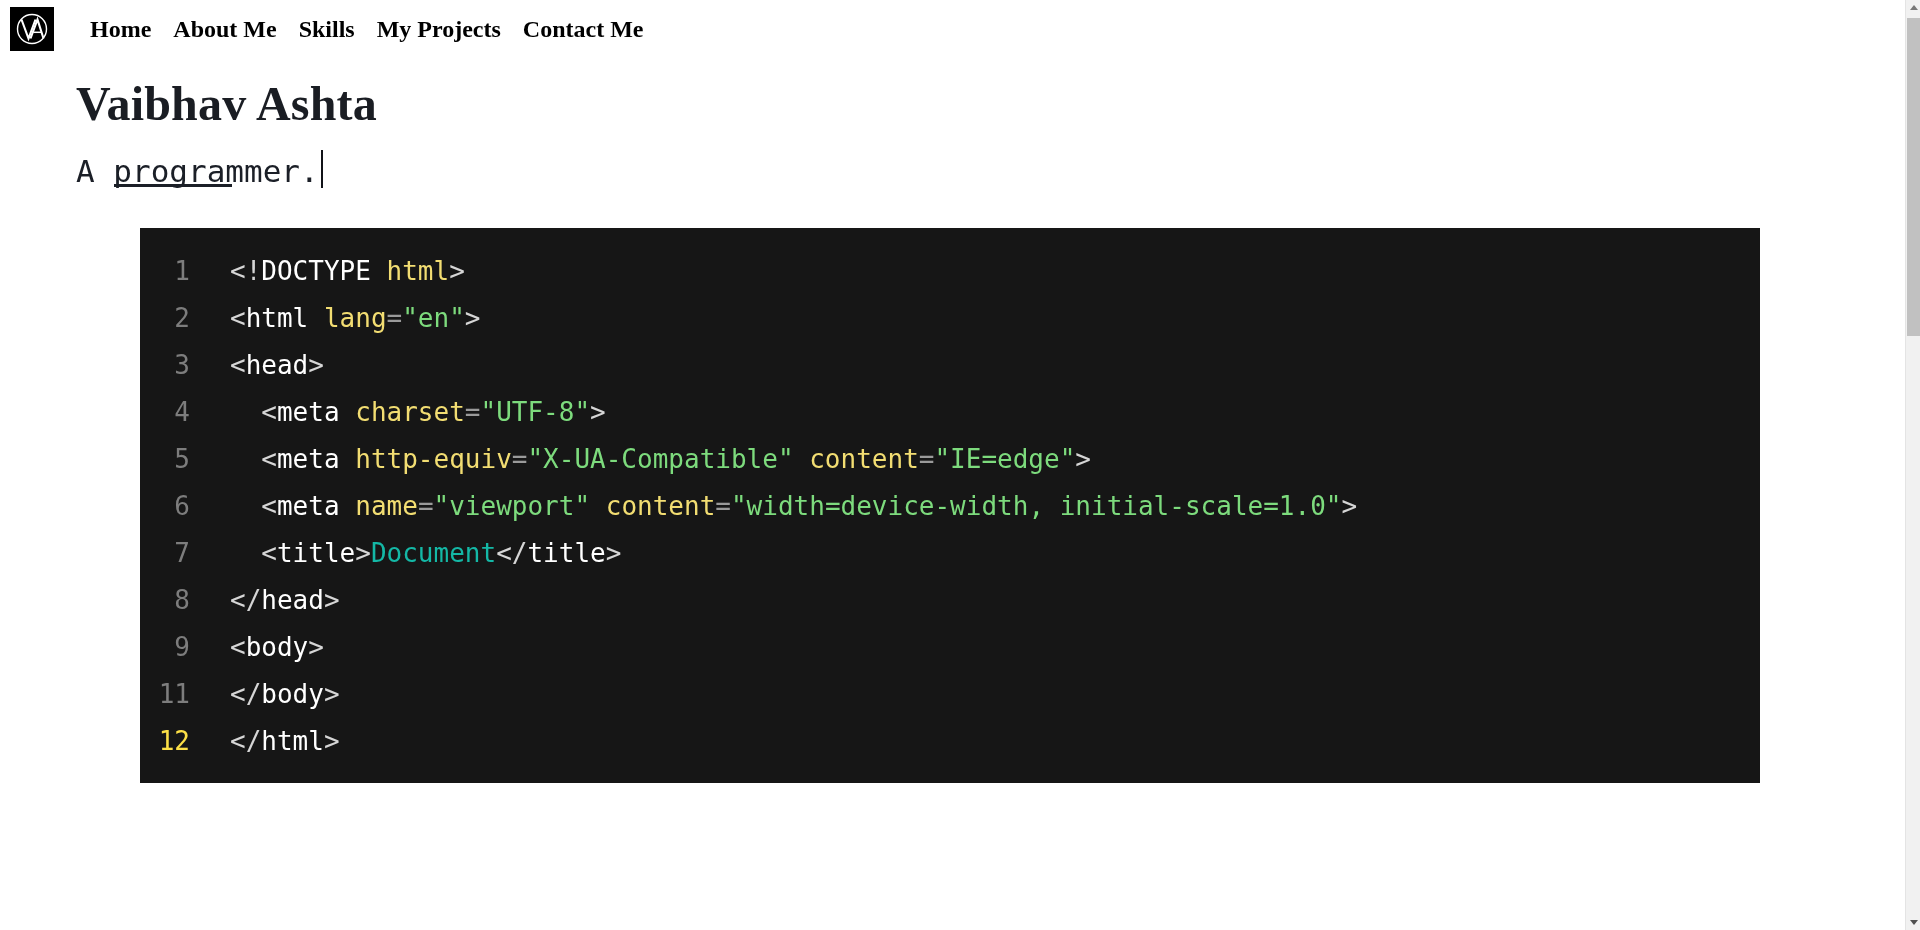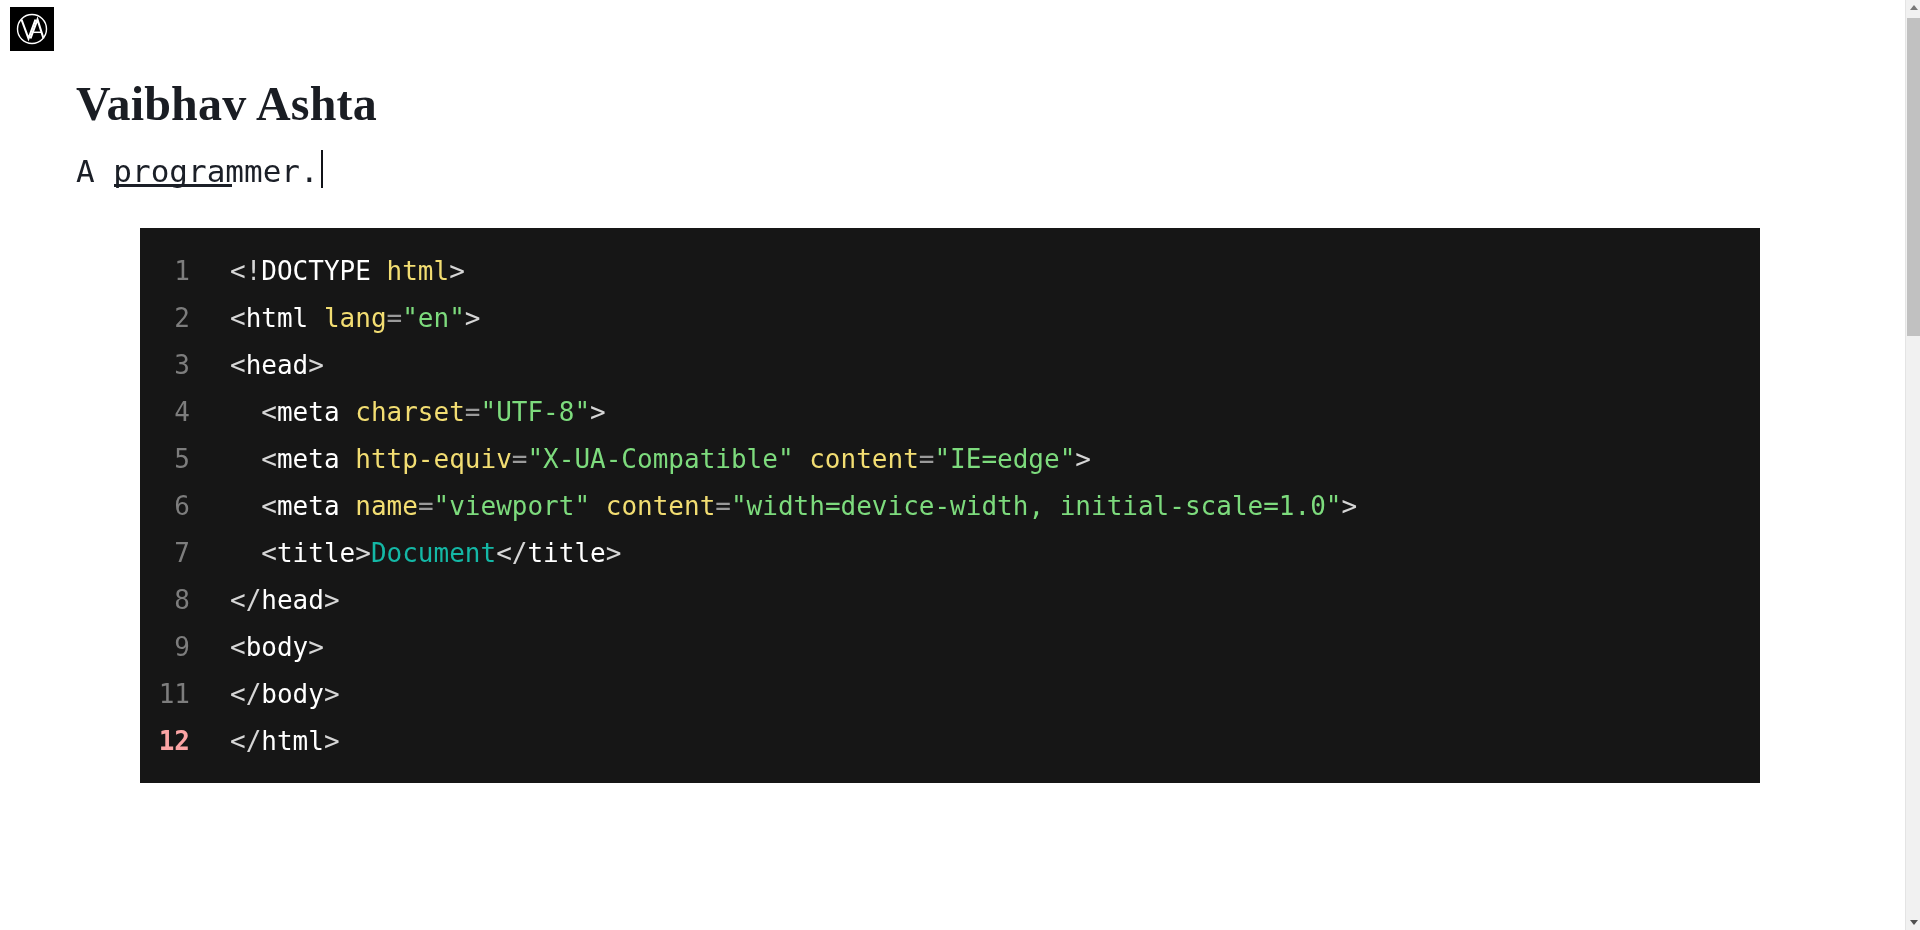--- a/index.html
+++ b/index.html
@@ -130,22 +130,22 @@
   }
   .ln {
     width: 68px;
     flex: none;
     text-align: right;
     color: #7d7d7d;
     padding-right: 18px;
     user-select: none;
   }
   .ln.active {
-    color: #fca5a5;
-    font-weight: bold;
+    color: #fde047;
+    font-weight: normal;
   }
   .code-text {
     flex: 1;
     white-space: pre;
     padding-left: 22px;
   }
   .t-punct  { color: #d6d6d6; }
   .t-tag    { color: #ffffff; }
   .t-attr   { color: #f2dd72; }
   .t-str    { color: #7ddb7d; }
@@ -194,20 +194,27 @@
 
     <div class="logo-box">
       <svg width="38" height="38" viewBox="0 0 38 38">
         <circle cx="19" cy="19" r="14.5" fill="none" stroke="#ffffff" stroke-width="1.4"></circle>
         <path d="M8.5 9.5 L15.5 28.5 L22.5 9.5" fill="none" stroke="#ffffff" stroke-width="2.1" stroke-linejoin="miter"></path>
         <path d="M17.5 28.5 L24.5 9.5 L30.5 28.5" fill="none" stroke="#ffffff" stroke-width="2.1" stroke-linejoin="miter"></path>
         <path d="M20.3 22.3 L28.1 22.3" fill="none" stroke="#ffffff" stroke-width="1.5"></path>
       </svg>
     </div>
 
+    <nav class="nav-links">
+      <a class="nav-link" href="#">Home</a>
+      <a class="nav-link" href="#">About Me</a>
+      <a class="nav-link" href="#">Skills</a>
+      <a class="nav-link" href="#">My Projects</a>
+      <a class="nav-link" href="#">Contact Me</a>
+    </nav>
 
   </div>
 
   <div class="hero">
     <h1 class="hero-name">Vaibhav Ashta</h1>
     <div class="hero-sub"><span>A </span><span class="typed-word">programmer</span><span>.</span><span class="type-caret"></span></div>
   </div>
 
   <div class="code-card">
     <div id="code-lines">

